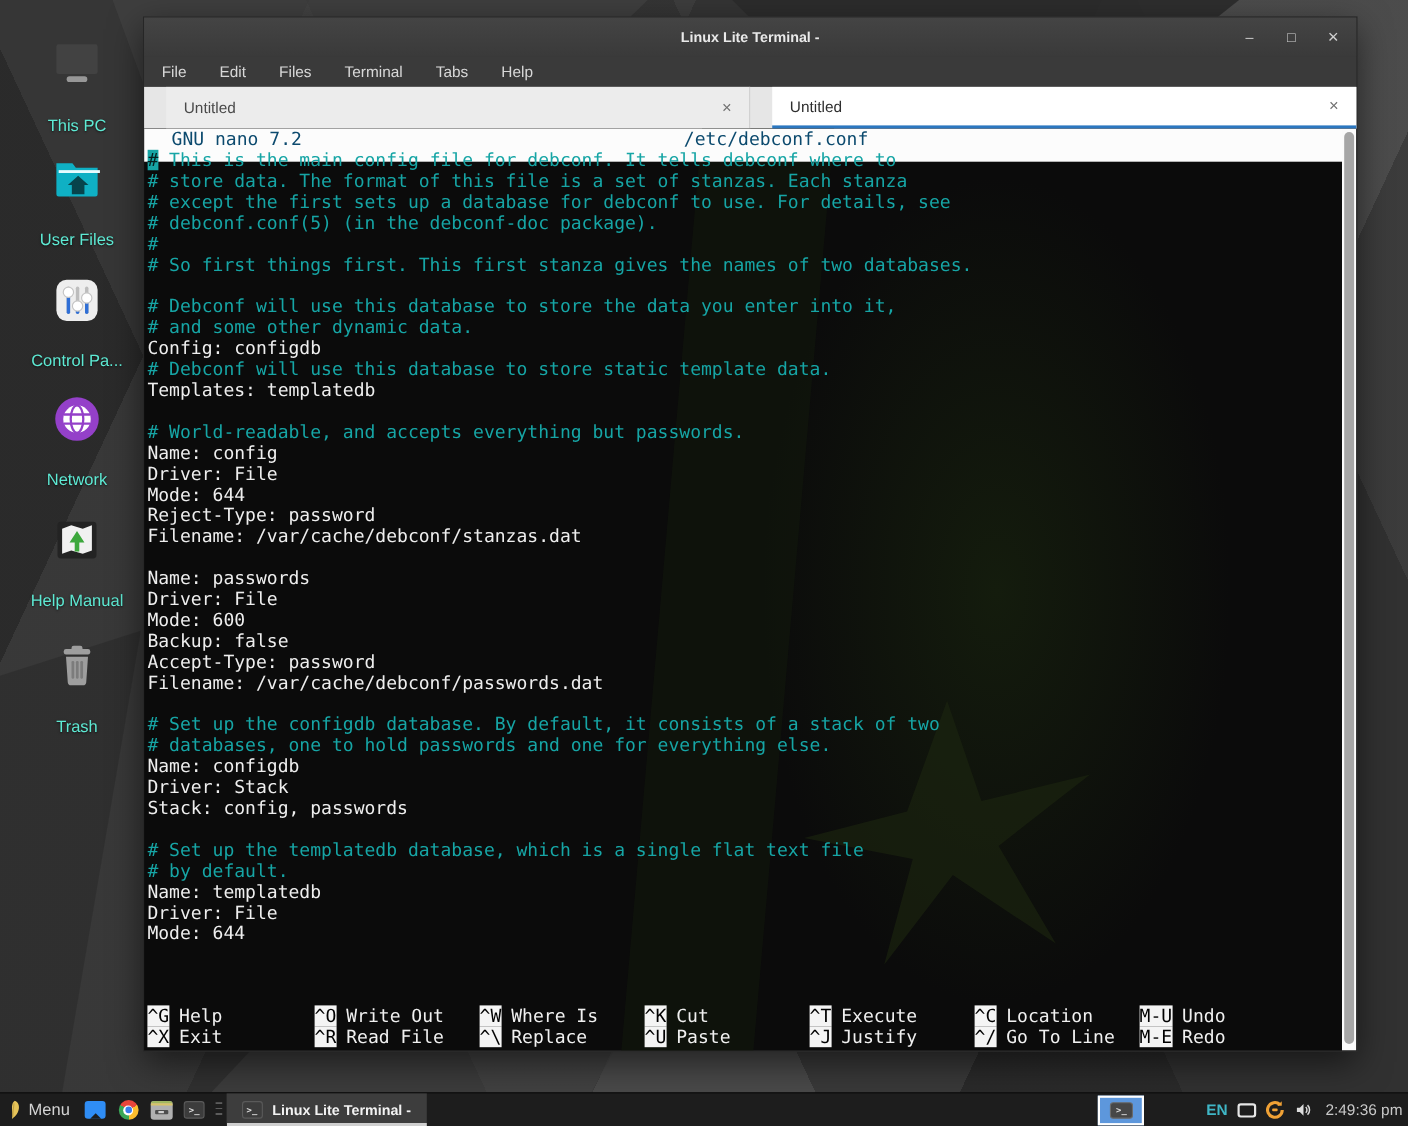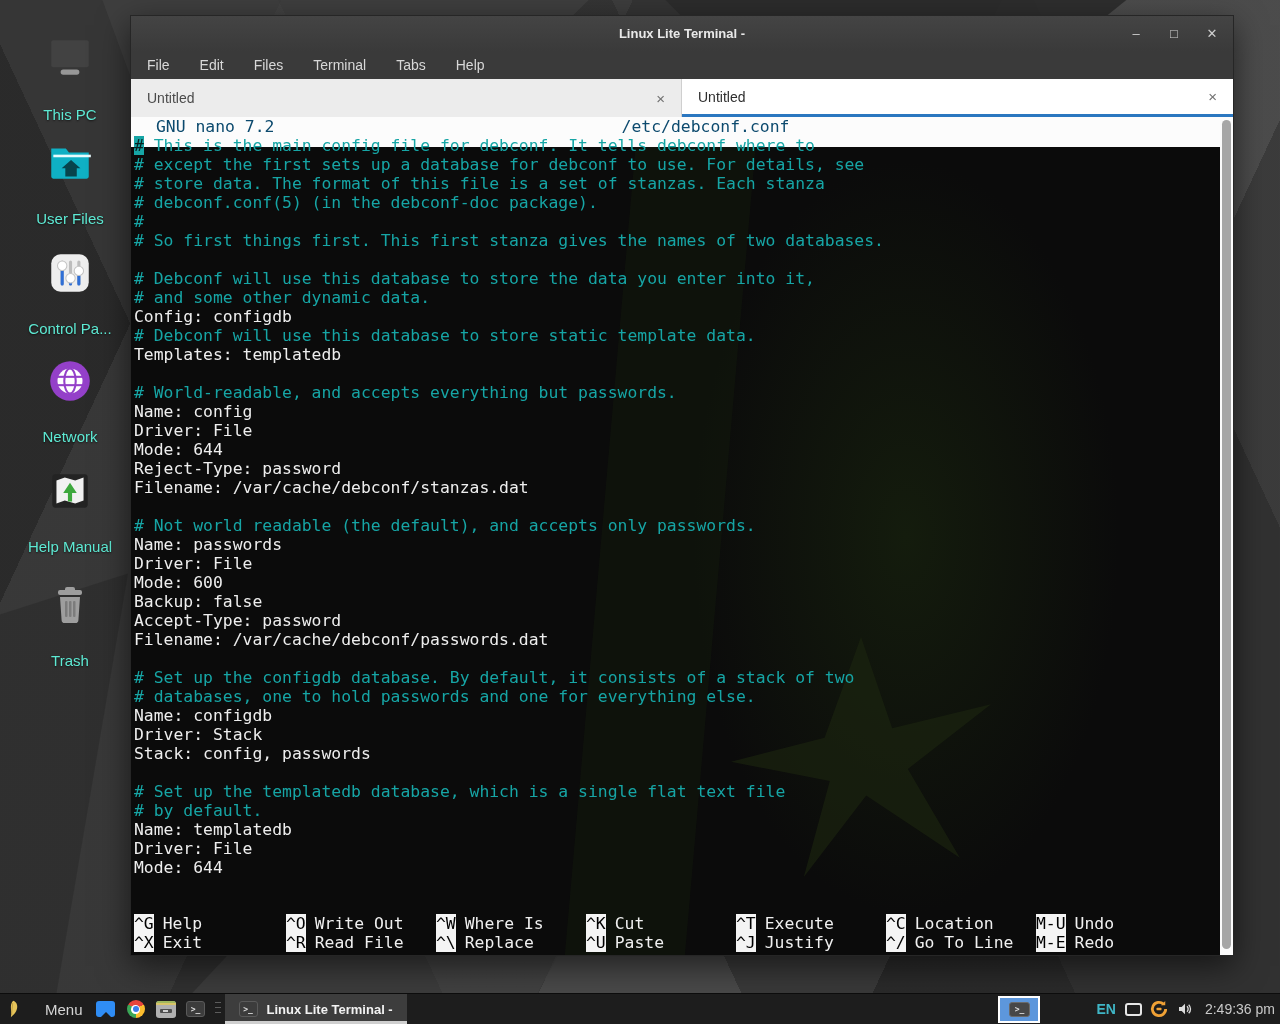--- a/index.html
+++ b/index.html
@@ -31,21 +31,21 @@
   .window { position:absolute; left:130px; top:15px; width:1104px; height:941px;
     background:#3b3b3b; box-shadow:0 10px 30px rgba(0,0,0,.55); border:1px solid #262626; display:flex; flex-direction:column; }
   .titlebar { height:35px; background:linear-gradient(#444,#3a3a3a); display:flex; align-items:center; position:relative; flex:0 0 auto; }
   .title { position:absolute; left:0; right:0; text-align:center; color:#e9e9e9; font-weight:bold; font-size:13px; }
   .controls { position:absolute; right:14px; top:0; height:100%; display:flex; align-items:center; gap:24px; }
   .ctl { color:#cfcfcf; font-size:13px; width:14px; text-align:center; cursor:default; }
   .menubar { height:28px; background:#3a3a3a; display:flex; align-items:center; padding-left:16px; gap:30px; flex:0 0 auto; }
   .menuitem { color:#d8d8d8; font-size:14px; }
 
   .tabbar { height:38px; display:flex; flex:0 0 auto; background:#e6e6e6; }
-  .tab { width:50%; display:flex; align-items:center; padding:0 16px; font-size:14px; position:relative; }
+  .tab { width:50%; display:flex; align-items:center; padding:0 16px; font-size:14px; position:relative;margin-left:20px; }
   .tab .tclose { margin-left:auto; color:#707070; font-size:15px; }
   .tab-inactive { background:#ececec; color:#4a4a4a; border-right:1px solid #cfcfcf; }
   .tab-active { background:#ffffff; color:#2e2e2e; border-bottom:3px solid #2b77c0; }
 
   
   .terminal { position:relative; flex:1 1 auto; background:#0b0b0b; overflow:hidden;
     font-family:"DejaVu Sans Mono",monospace; font-size:16.4px; line-height:19px; }
   .lg1 { position:absolute; left:470px; top:-10px; width:120px; height:870px; background:#131a0d; transform:skewX(-5deg); opacity:.55; }
   .lg2 { position:absolute; left:600px; top:520px; width:260px; height:240px; background:#1b250f; opacity:.65;
     clip-path:polygon(50% 0, 62% 38%, 100% 28%, 68% 55%, 88% 92%, 52% 66%, 28% 100%, 38% 60%, 0 52%, 36% 42%); }
@@ -69,21 +69,21 @@
   .scell { height:19px; white-space:pre; color:#f0f0f0; }
   .sk { background:#f4f4f4; color:#000; display:inline-block; margin-right:9px; }
 
   .term-scroll { position:absolute; top:0; right:0; bottom:0; width:13px; background:#fbfbfb; }
   .term-thumb { position:absolute; left:2px; right:2px; top:3px; bottom:6px; background:#a6a6a6; border-radius:5px; }
 
   
   .taskbar { position:absolute; left:0; bottom:0; width:1280px; height:31px; background:#1d1d1d;
     border-top:1px solid #0c0c0c; display:flex; align-items:center; }
   .tb-left { display:flex; align-items:center; height:100%; }
-  .menu-btn { display:flex; align-items:center; gap:21px; padding:0 8px 0 6px; height:100%; }
+  .menu-btn { display:flex; align-items:center; gap:2px; padding:0 8px 0 6px; height:100%; }
   .menu-label { color:#d4d4d4; font-size:15px; }
   .launcher { width:30px; height:100%; display:flex; align-items:center; justify-content:center; }
   .blue-sq { width:19px; height:16px; background:#2f8df5; border-radius:3px; position:relative; }
   .blue-sq:after { content:""; position:absolute; left:50%; bottom:0; transform:translateX(-50%);
     border-left:5px solid transparent; border-right:5px solid transparent; border-bottom:5px solid #1d1d1d; }
   .chrome { width:18px; height:18px; border-radius:50%;
     background:conic-gradient(from 300deg, #e8453c 0 120deg, #fcbd2e 120deg 240deg, #3aa757 240deg 360deg);
     display:flex; align-items:center; justify-content:center; }
   .chrome .cwhite { width:9px; height:9px; border-radius:50%; background:#fff; display:flex; align-items:center; justify-content:center; }
   .chrome .cblue { width:6px; height:6px; border-radius:50%; background:#3b7ded; }
@@ -226,40 +226,39 @@
     <div class="lg1"></div>
     <div class="lg2"></div>
 
     <div class="nano-header">
       <span class="nano-app">GNU nano 7.2</span>
       <span class="nano-file">/etc/debconf.conf</span>
     </div>
 
     <div class="nano-lines">
       <div class="row c"><span class="cursor">#</span><span> This is the main config file for debconf. It tells debconf where to</span></div>
+      <div class="row c"># store data. The format of this file is a set of stanzas. Each stanza</div>
       <div class="row c"># except the first sets up a database for debconf to use. For details, see</div>
-      <div class="row c"># store data. The format of this file is a set of stanzas. Each stanza</div>
       <div class="row c"># debconf.conf(5) (in the debconf-doc package).</div>
       <div class="row c">#</div>
       <div class="row c"># So first things first. This first stanza gives the names of two databases.</div>
       <div class="row w"></div>
       <div class="row c"># Debconf will use this database to store the data you enter into it,</div>
       <div class="row c"># and some other dynamic data.</div>
       <div class="row w">Config: configdb</div>
       <div class="row c"># Debconf will use this database to store static template data.</div>
       <div class="row w">Templates: templatedb</div>
       <div class="row w"></div>
       <div class="row c"># World-readable, and accepts everything but passwords.</div>
       <div class="row w">Name: config</div>
       <div class="row w">Driver: File</div>
       <div class="row w">Mode: 644</div>
       <div class="row w">Reject-Type: password</div>
       <div class="row w">Filename: /var/cache/debconf/stanzas.dat</div>
       <div class="row w"></div>
-      <div class="row c"># Not world readable (the default), and accepts only passwords.</div>
       <div class="row w">Name: passwords</div>
       <div class="row w">Driver: File</div>
       <div class="row w">Mode: 600</div>
       <div class="row w">Backup: false</div>
       <div class="row w">Accept-Type: password</div>
       <div class="row w">Filename: /var/cache/debconf/passwords.dat</div>
       <div class="row w"></div>
       <div class="row c"># Set up the configdb database. By default, it consists of a stack of two</div>
       <div class="row c"># databases, one to hold passwords and one for everything else.</div>
       <div class="row w">Name: configdb</div>

